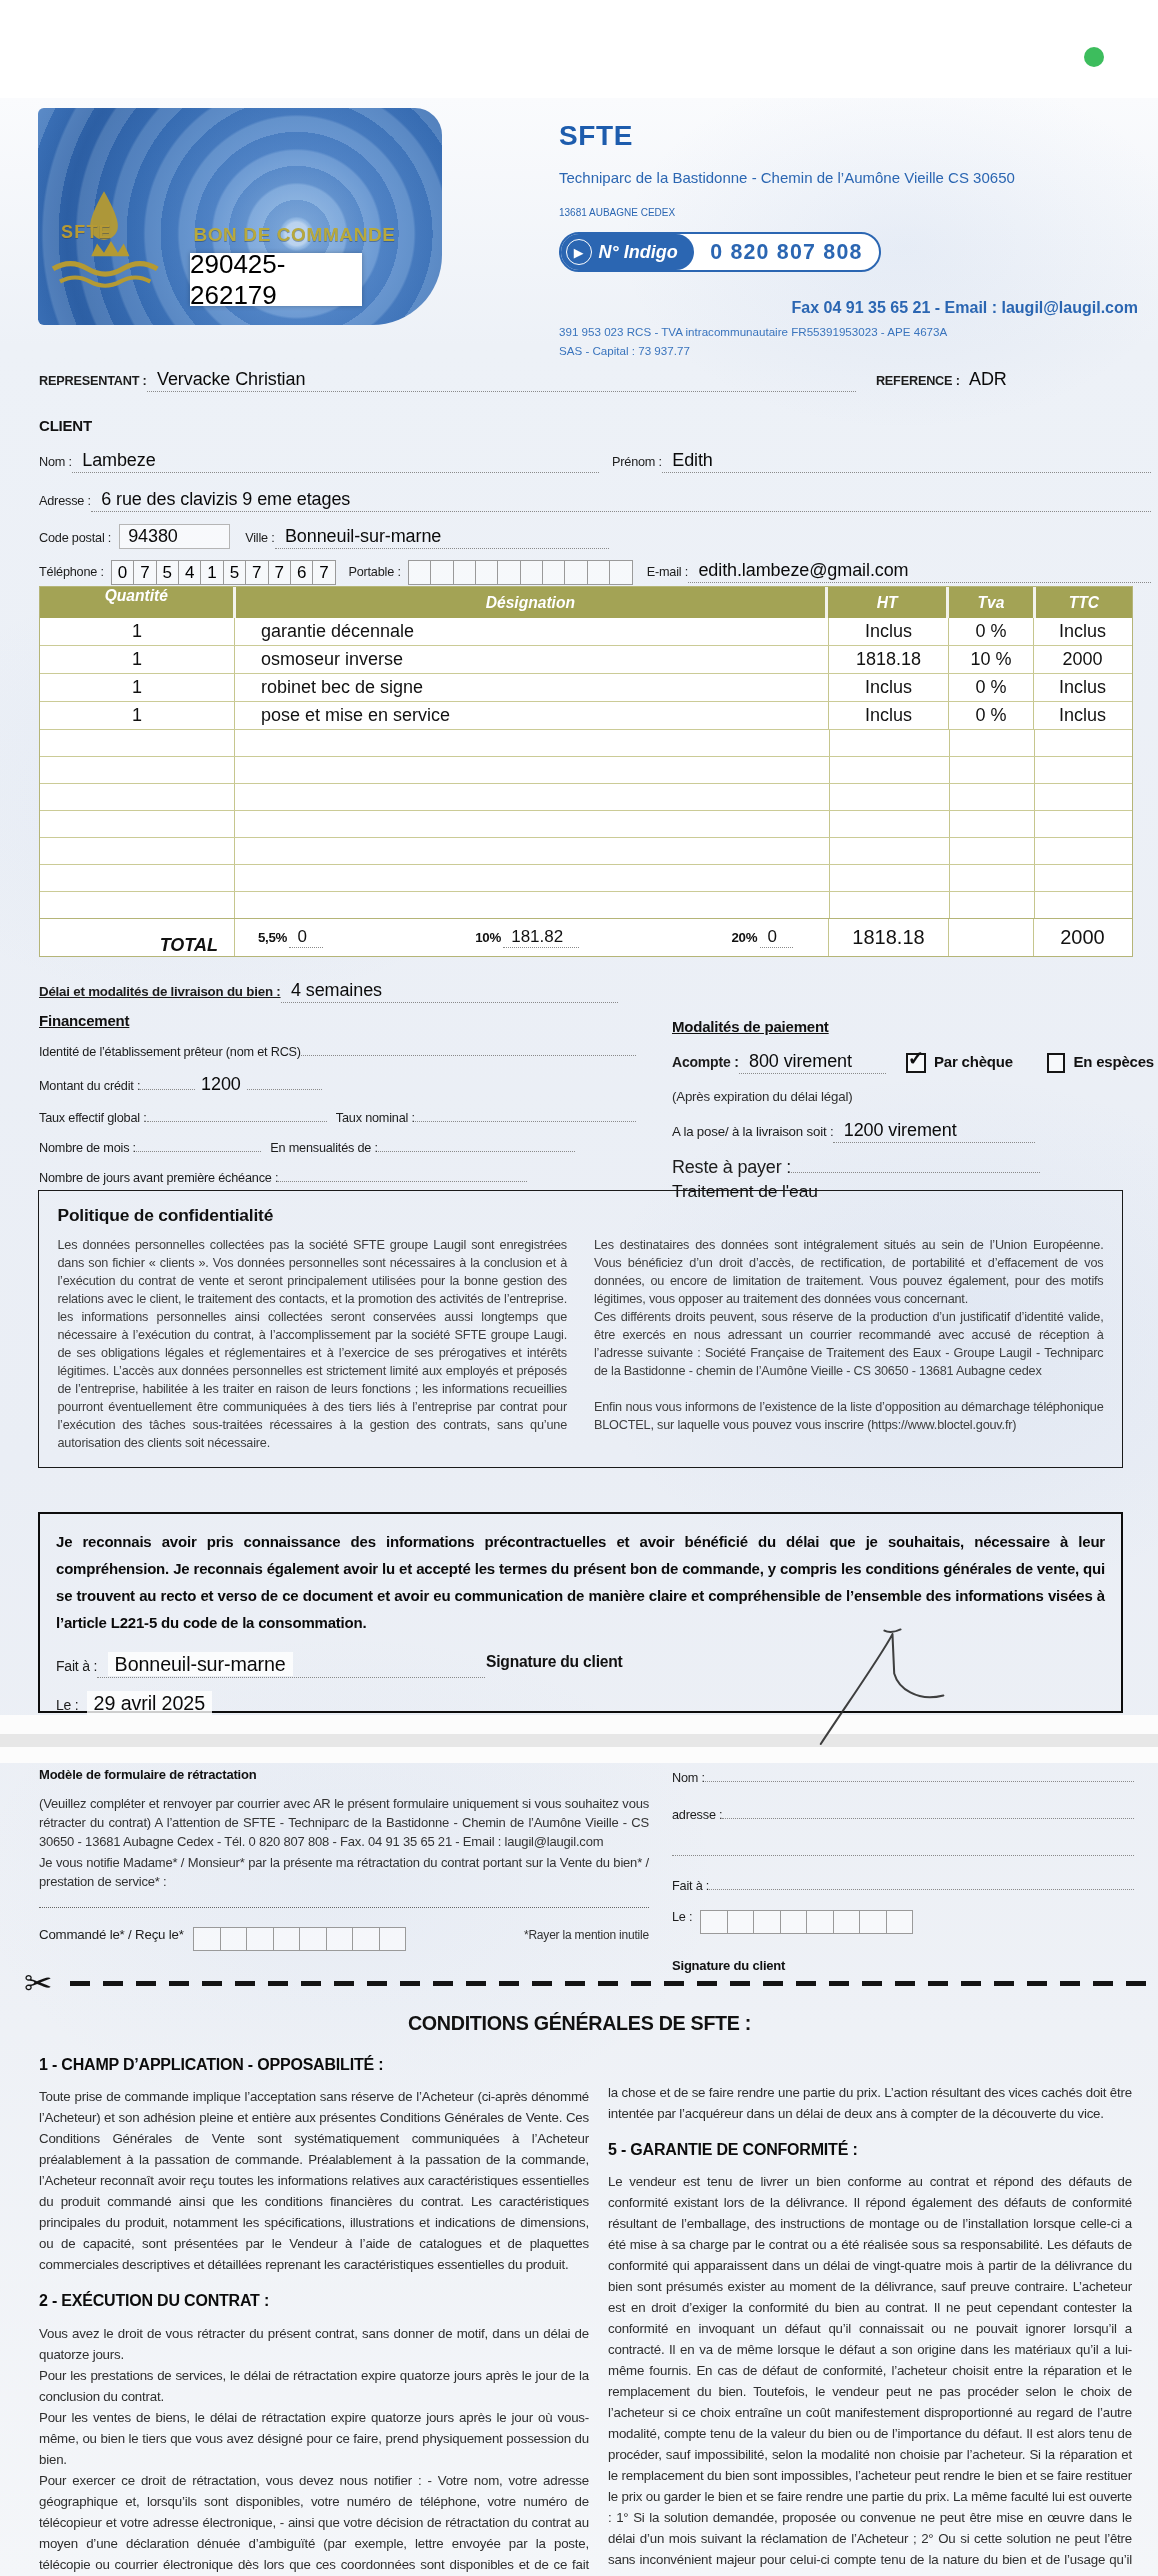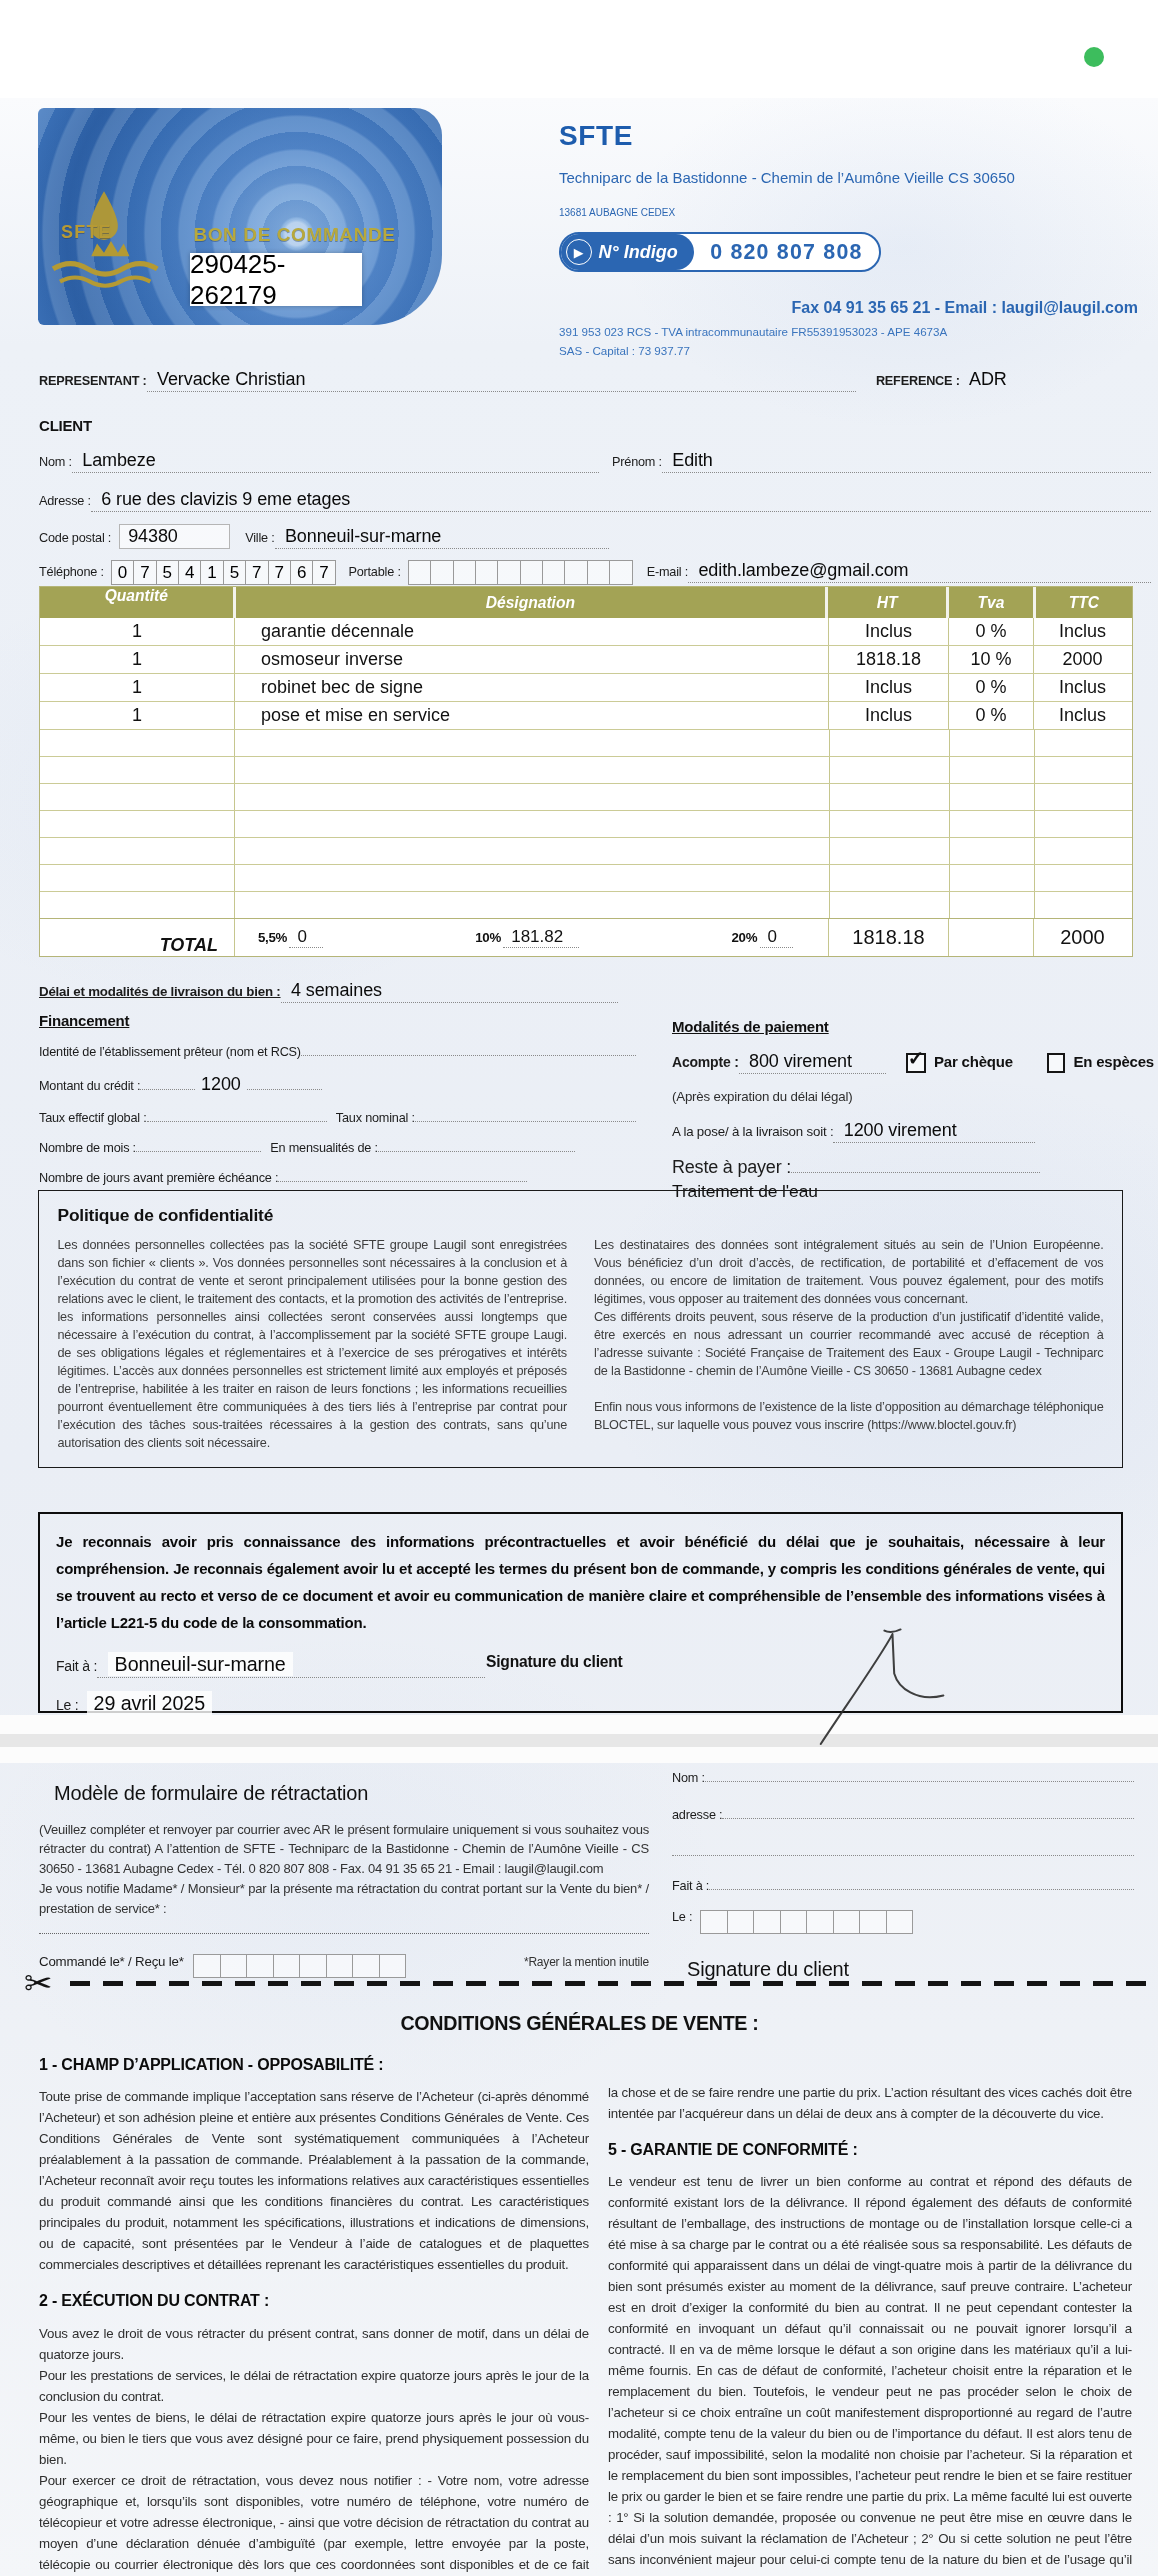--- a/index.html
+++ b/index.html
@@ -114,21 +114,21 @@
   .ack-text{font-weight:bold;font-size:15px;line-height:27px;text-align:justify;letter-spacing:-0.2px;color:#0b0b0b;}
   .ack-fait{margin-top:16px;width:429px;}
   .ack-le{margin-top:12.7px;}
   .ack-sig{position:absolute;left:446px;top:139px;font-size:15.6px;font-weight:bold;letter-spacing:-0.2px;}
   .sigsvg{left:808px;top:1530px;width:162px;height:125px;z-index:5;}
   
   .pb-white{left:0;top:1617px;width:1159px;height:48px;background:#fcfcfc;}
   .pb-gray{left:0;top:1636px;width:1159px;height:12.7px;background:#e7e7e7;}
   
   .retr-l{left:39px;top:1669px;width:610px;}
-  .retr-l h3, .retr-r .sig{font-size:20px;font-weight:normal;letter-spacing:-0.2px;margin:15px;}
+  .retr-l h3, .retr-r .sig{font-size:13px;font-weight:bold;letter-spacing:-0.2px;margin:0;}
   .retr-p{margin-top:11.6px;font-size:13px;line-height:19.4px;text-align:justify;color:#333;letter-spacing:-0.2px;}
   .retr-dots{margin-top:12.7px;border-bottom:1.2px dotted #666;height:2.3px;}
   .retr-cmd{margin-top:19.7px;}
   .footnote{font-size:12px;color:#333;letter-spacing:-0.2px;}
   .retr-r{left:672px;top:1673px;width:462px;}
   .retr-r .row{margin-top:0;}
   .retr-r .mt{margin-top:22.6px;}
   .retr-r .sig{margin-top:24px;}
   
   .cutline{left:70px;right:0;top:1883px;height:5.2px;
@@ -511,21 +511,21 @@
           <span class="cell"></span>
           <span class="cell"></span>
       </span>
     </div>
     <div class="sig">Signature du client</div>
   </div>
 
   <div class="abs scissors">✂</div>
   <div class="abs cutline"></div>
 
-  <div class="abs cond-title">CONDITIONS GÉNÉRALES DE VENTE :</div>
+  <div class="abs cond-title">CONDITIONS GÉNÉRALES DE SFTE :</div>
 
   <div class="abs cond-col cond-l">
     <h4>1 - CHAMP D’APPLICATION - OPPOSABILITÉ :</h4>
     <div class="body">Toute prise de commande implique l’acceptation sans réserve de l’Acheteur (ci-après dénommé l’Acheteur) et son adhésion pleine et entière aux présentes Conditions Générales de Vente. Ces Conditions Générales de Vente sont systématiquement communiquées à l’Acheteur préalablement à la passation de commande. Préalablement à la passation de la commande, l’Acheteur reconnaît avoir reçu toutes les informations relatives aux caractéristiques essentielles du produit commandé ainsi que les conditions financières du contrat. Les caractéristiques principales du produit, notamment les spécifications, illustrations et indications de dimensions, ou de capacité, sont présentées par le Vendeur à l’aide de catalogues et de plaquettes commerciales descriptives et détaillées reprenant les caractéristiques essentielles du produit.</div>
     <h4 class="mt">2 - EXÉCUTION DU CONTRAT :</h4>
     <div class="body prelines">Vous avez le droit de vous rétracter du présent contrat, sans donner de motif, dans un délai de quatorze jours.
 Pour les prestations de services, le délai de rétractation expire quatorze jours après le jour de la conclusion du contrat.
 Pour les ventes de biens, le délai de rétractation expire quatorze jours après le jour où vous-même, ou bien le tiers que vous avez désigné pour ce faire, prend physiquement possession du bien.
 Pour exercer ce droit de rétractation, vous devez nous notifier : - Votre nom, votre adresse géographique et, lorsqu’ils sont disponibles, votre numéro de téléphone, votre numéro de télécopieur et votre adresse électronique, - ainsi que votre décision de rétractation du contrat au moyen d’une déclaration dénuée d’ambiguïté (par exemple, lettre envoyée par la poste, télécopie ou courrier électronique dès lors que ces coordonnées sont disponibles et de ce fait apparaissent sur le formulaire type de rétractation) Vous pouvez utiliser le modèle de formulaire de rétractation mais ce n’est pas obligatoire.</div>
   </div>

